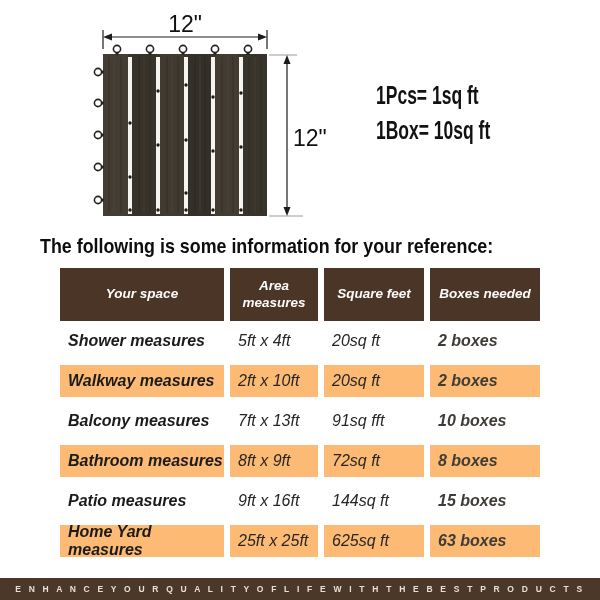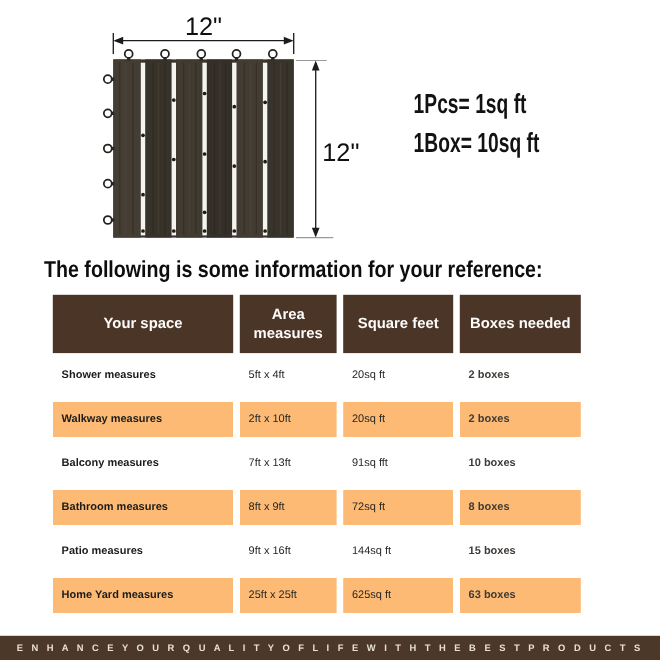--- a/index.html
+++ b/index.html
@@ -15,30 +15,30 @@
     display:inline-block;font-size:25px;font-weight:bold;color:#121212;
     transform:scaleX(0.70);transform-origin:left center;white-space:nowrap;line-height:1.05;
   }
   
   .heading-wrap{position:absolute;left:0;top:234px;width:600px;text-align:left;}
   .heading{
     display:inline-block;font-size:21px;font-weight:bold;color:#0d0d0d;
     transform:scaleX(0.85);transform-origin:center;white-space:nowrap;
   }
   
-  .ref-table{position:absolute;left:48px;top:268px;width:480px;}
+  .ref-table{position:absolute;left:60px;top:268px;width:480px;font-style:italic;}
   .t-row{display:grid;grid-template-columns:164px 88px 100px 110px;column-gap:6px;}
   .t-head .cell{
     background:#4a3527;color:#fdfcfb;font-weight:bold;font-size:13.5px;line-height:1.25;
     height:53px;display:flex;align-items:center;justify-content:center;text-align:center;
     padding:0 6px;box-sizing:border-box;
   }
   .t-data .cell{
     height:40px;box-sizing:border-box;padding:4px 0;background-clip:content-box;
-    display:flex;align-items:center;font-size:10px;
+    display:flex;align-items:center;font-size:16px;
   }
   .t-data .cell .inner{padding-left:8px;}
   .t-data.alt .cell{background-color:#fdba74;}
   .col-space{font-weight:bold;color:#1b1b1b;}
   .col-area,.col-sqft{font-weight:normal;color:#262626;}
   .col-boxes{font-weight:bold;color:#3f3b37;}
   
   .footer-bar{
     position:absolute;left:0;top:578px;width:600px;height:22px;background:#4b3828;
     display:flex;align-items:center;justify-content:center;

